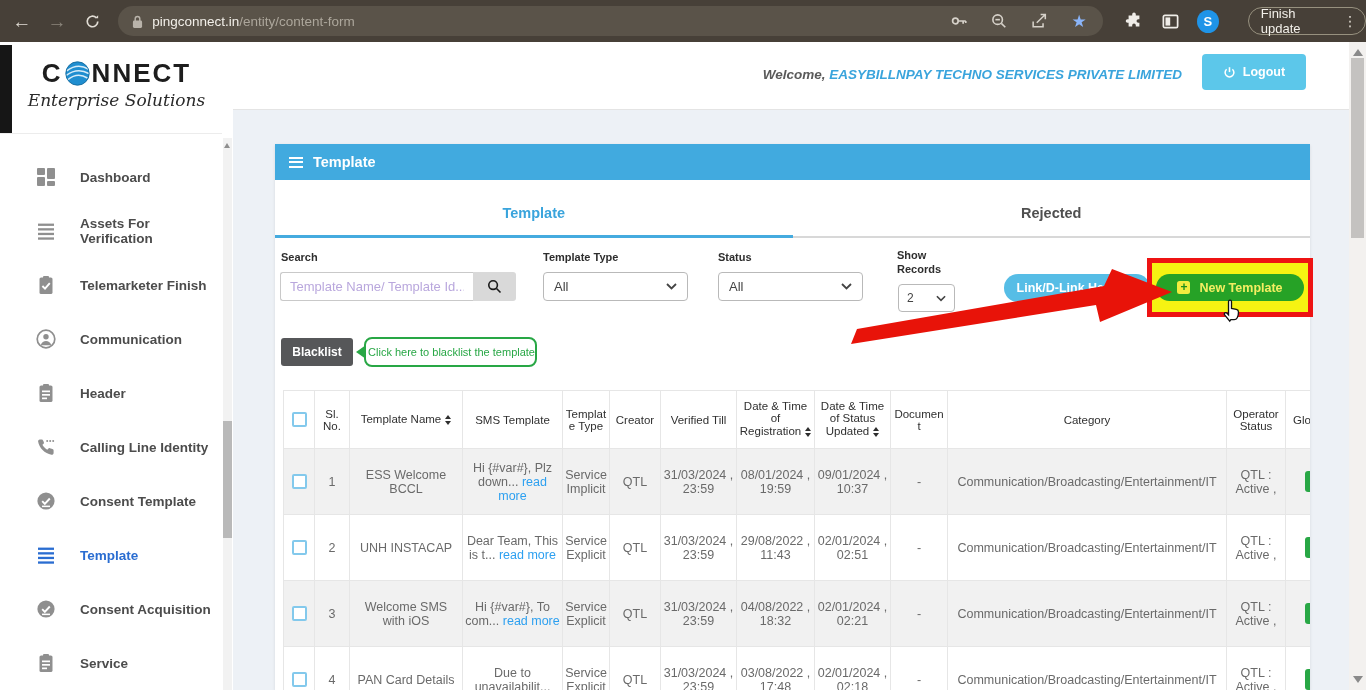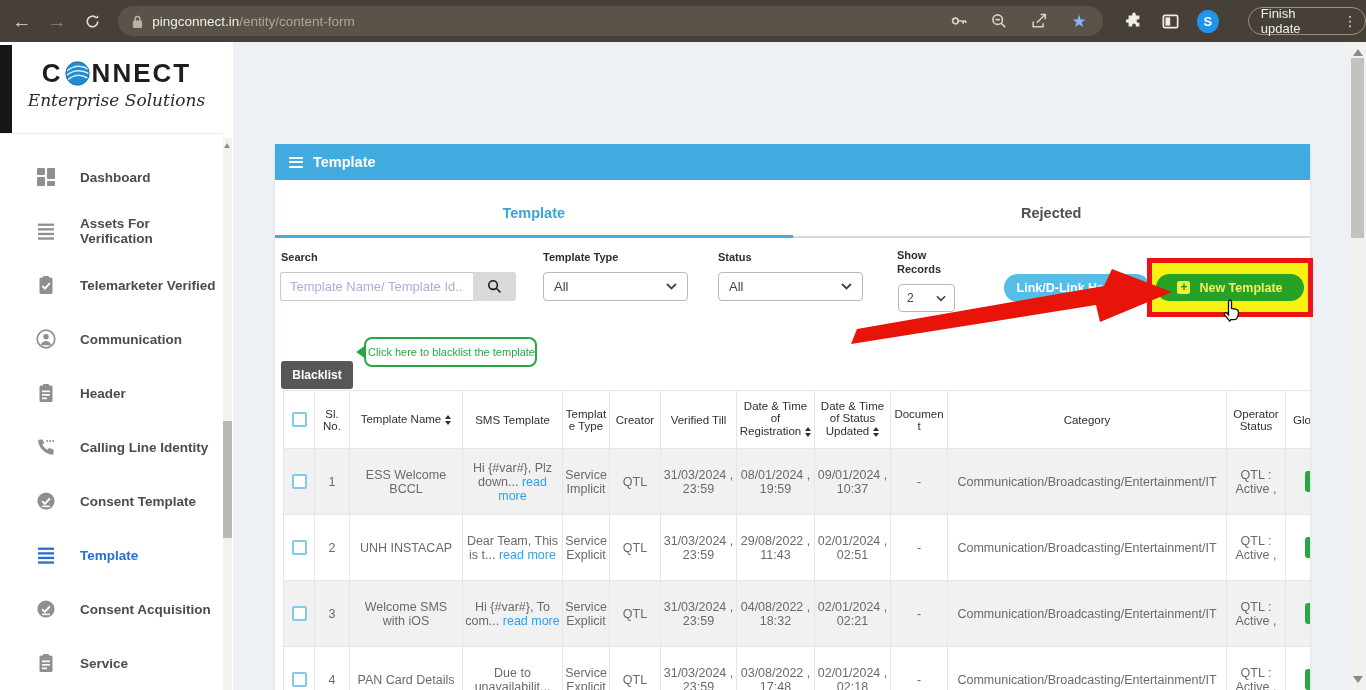--- a/index.html
+++ b/index.html
@@ -63,21 +63,21 @@
   .selectbox { position: absolute; height: 29px; border: 1px solid #b9b9b9; border-radius: 4px; background: #fff; display: flex; align-items: center; justify-content: space-between; padding: 8px 10px; font-size: 13px; color: #444; cursor: pointer; }
   .pill-btn { position: absolute; border-radius: 14px; display: flex; align-items: center; justify-content: center; color: #fff; font-weight: bold; font-size: 12.5px; cursor: pointer; }
   #linkdlink-btn { left: 729px; top: 130px; width: 146px; height: 28px; background: #56bde6; z-index: 1; }
   #highlight-box { position: absolute; left: 872px; top: 114px; width: 166px; height: 59px; border: 5px solid #ee1313; background: #f6f312; z-index: 4; display: flex; align-items: center; justify-content: center; }
   #newtpl-btn { position: relative; width: 148px; height: 27px; border-radius: 14px; background: #26a226; display: flex; align-items: center; justify-content: center; gap: 9px; cursor: pointer; }
   #newtpl-btn .plus-sq { width: 13px; height: 13px; background: #f2ec3f; border-radius: 2.5px; color: #1d8f1d; font-size: 12px; font-weight: bold; line-height: 12px; text-align: center; }
   #newtpl-btn .ntb-label { color: #f4ee62; font-size: 12.5px; font-weight: bold; }
   #anno-arrow { position: absolute; left: 573px; top: 120px; width: 330px; height: 92px; z-index: 6; pointer-events: none; }
   #anno-cursor { position: absolute; left: 945px; top: 150px; width: 27px; height: 31px; z-index: 7; pointer-events: none; }
 
-  #blacklist-btn { position: absolute; left: 6px; top: 194px; width: 72px; height: 28px; background: #565759; border-radius: 3px; color: #fff; font-size: 12px; font-weight: bold; display: flex; align-items: center; justify-content: center; cursor: pointer; margin-top: 23px; }
+  #blacklist-btn { position: absolute; left: 6px; top: 194px; width: 72px; height: 28px; background: #565759; border-radius: 3px; color: #fff; font-size: 12px; font-weight: bold; display: flex; align-items: center; justify-content: center; cursor: pointer; }
   #bl-tooltip { position: absolute; left: 89px; top: 193px; width: 173px; height: 30px; border: 2px solid #28a745; border-radius: 8px; background: #fff; color: #28a745; font-size: 11px; display: flex; align-items: center; justify-content: flex-end; }
   #bl-tooltip .tip-arrow { position: absolute; left: -10px; top: 6px; width: 0; height: 0; border: 7px solid transparent; border-right: 10px solid #28a745; border-left: none; }
 
   
   #table-wrap { position: absolute; left: 8px; top: 246px; width: 1027px; height: 300px; overflow: hidden; }
   table { border-collapse: collapse; table-layout: fixed; width: 1086px; }
   th, td { border: 1px solid #e6e6e6; text-align: center; vertical-align: middle; padding: 4px 2px; word-wrap: break-word; }
   thead th { color: #303030; font-weight: normal; font-size: 11.5px; height: 58px; background: #fff; }
   tbody td { height: 66px; font-size: 12.5px; color: #6a6a6a; }
   tbody tr:nth-child(odd) { background: #f1f1f1; }
@@ -200,21 +200,21 @@
           <span class="mi-label">Assets For Verification</span>
         </div>
         <div class="menu-item">
           <span class="mi-icon">
             <svg viewBox="0 0 20 20">
               <rect x="3.5" y="2.5" width="13" height="16.5" rx="1.6"></rect>
               <rect x="7" y="1" width="6" height="3" rx="1"></rect>
               <path d="M6.4 11l2.6 2.6 4.8-5.4" stroke="#fff" stroke-width="1.9" fill="none"></path>
             </svg>
           </span>
-          <span class="mi-label">Telemarketer Verified</span>
+          <span class="mi-label">Telemarketer Finish</span>
         </div>
         <div class="menu-item">
           <span class="mi-icon">
             <svg viewBox="0 0 20 20">
               <circle cx="10" cy="10" r="8.8" fill="none" stroke="currentColor" stroke-width="1.7"></circle>
               <circle cx="10" cy="7.8" r="2.7"></circle>
               <path d="M4.7 16.3c.9-3.1 3.1-4.3 5.3-4.3s4.4 1.2 5.3 4.3z"></path>
             </svg>
           </span>
           <span class="mi-label">Communication</span>
@@ -286,20 +286,35 @@
           <span class="mi-label">Service</span>
         </div>
       </div>
     <div id="sb-scroll">
       <span class="tri-up-sm"></span>
       <div id="sb-thumb"></div>
     </div>
   </div>
 
   <div id="main">
+    <div id="topbar">
+      <div id="welcome">
+        <span class="w-pre">Welcome,</span>
+        <span class="w-co">EASYBILLNPAY TECHNO SERVICES PRIVATE LIMITED</span>
+      </div>
+      <div id="logout-btn">
+        <span style="display:inline-flex">
+          <svg width="13" height="13" viewBox="0 0 16 16" fill="none" stroke="#fff" stroke-width="1.9">
+              <path d="M8 1.5v6"></path>
+              <path d="M4.4 4a5.4 5.4 0 1 0 7.2 0"></path>
+            </svg>
+        </span>
+        <span>Logout</span>
+      </div>
+    </div>
 
     <div id="panel">
       <div id="panel-header">
         <span class="hamb">
             <i></i>
             <i></i>
             <i></i>
           </span>
         <span>Template</span>
       </div>

